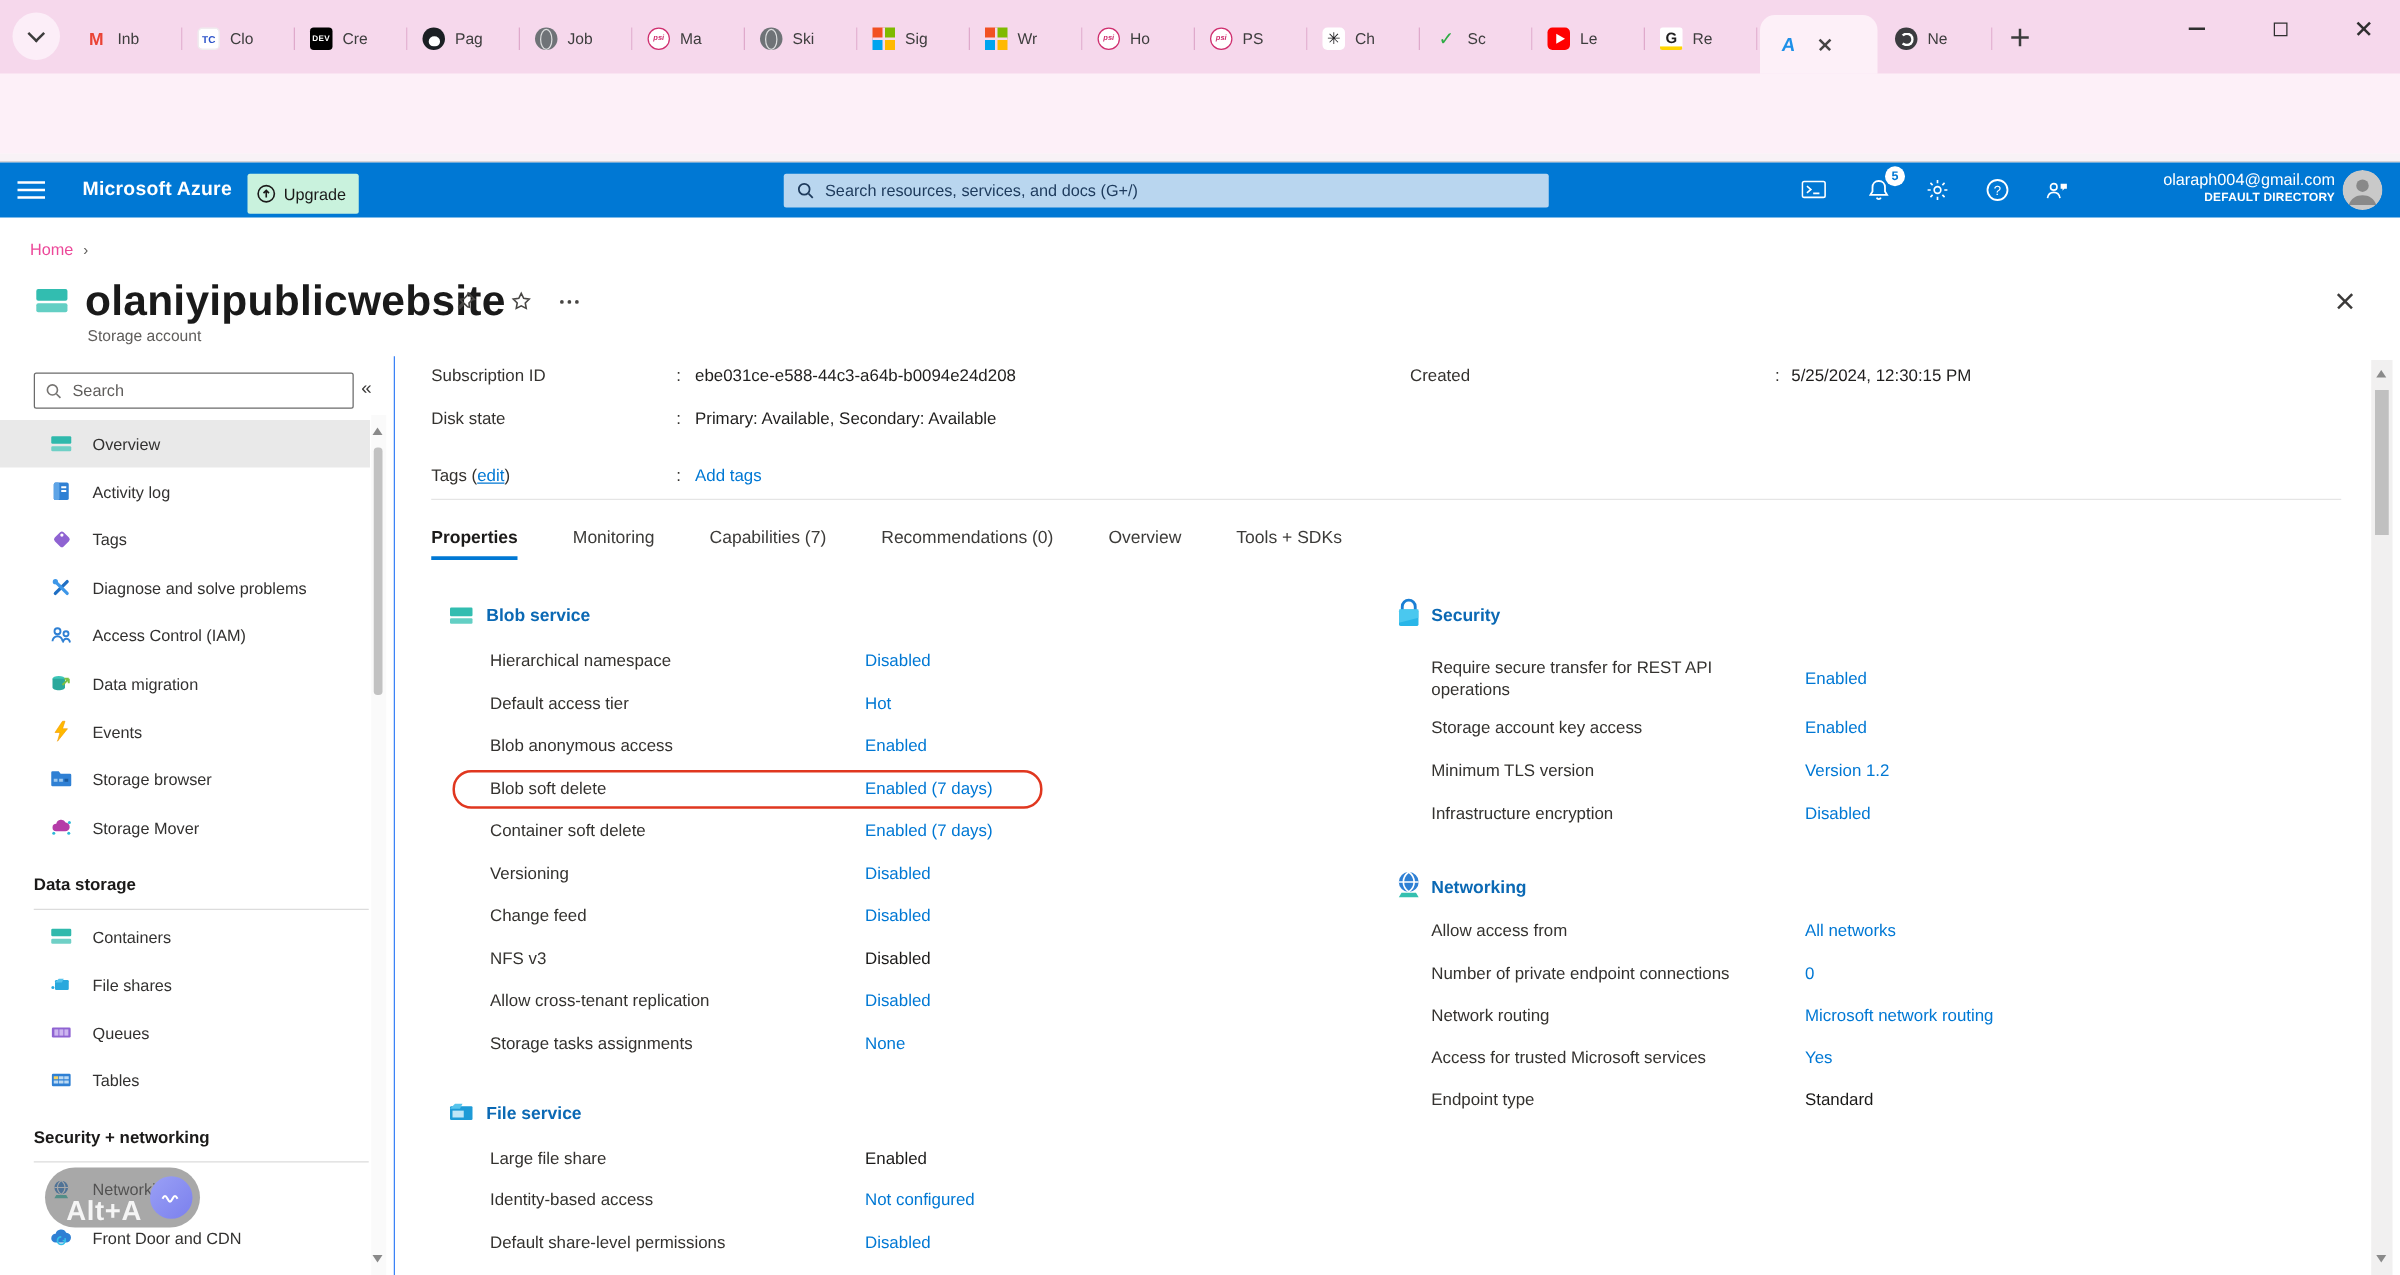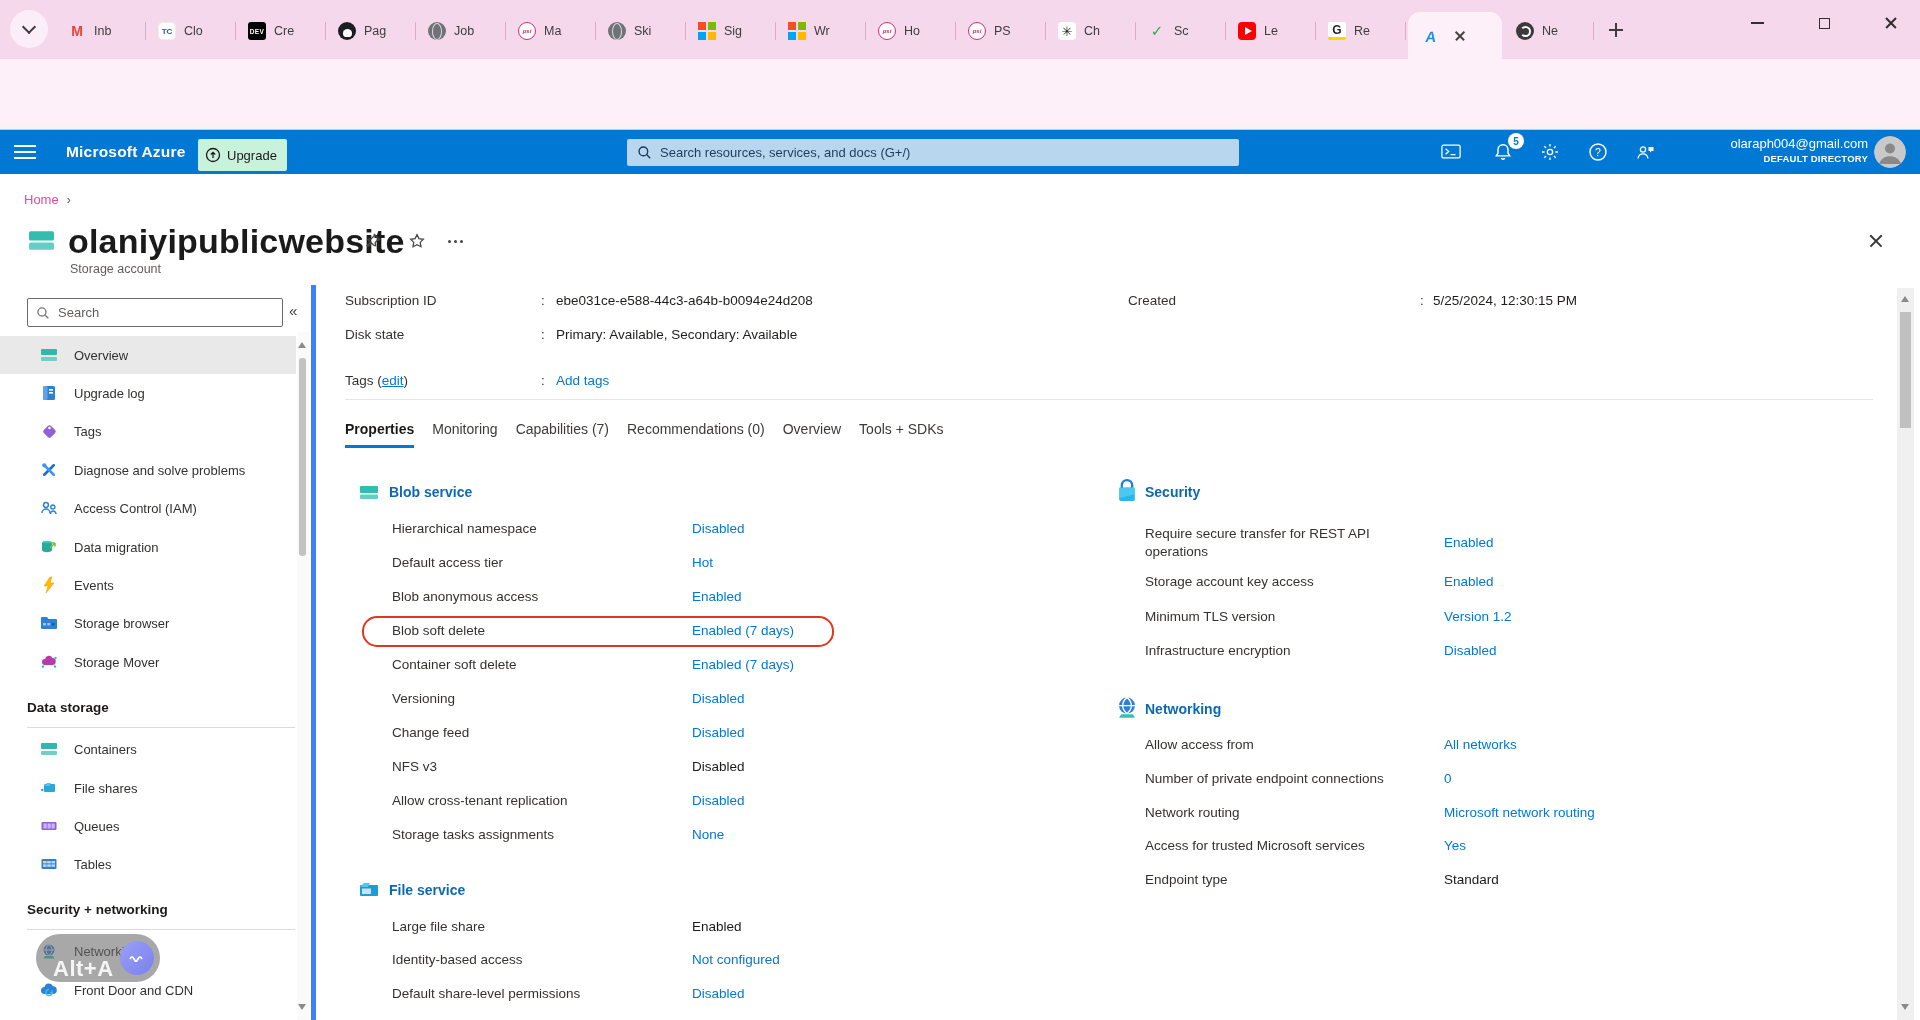--- a/index.html
+++ b/index.html
@@ -82,21 +82,21 @@
   .pgsub{position:absolute;left:70px;top:262px;font-size:12.5px;color:#5f5d5b}
   .titleicon{position:absolute;left:28px;top:228px}
   .tico{position:absolute;top:232px;width:18px;height:18px}
   .dots3{position:absolute;left:448px;top:240px;display:flex;gap:3px}
   .dots3 i{width:3px;height:3px;border-radius:50%;background:#484644}
   .pgclose{position:absolute;left:1868px;top:233px;width:16px;height:16px}
   .pgclose::before,.pgclose::after{content:"";position:absolute;left:0;top:7px;width:16px;height:1.7px;background:#3b3a39}
   .pgclose::before{transform:rotate(45deg)}.pgclose::after{transform:rotate(-45deg)}
 
   
-  #sidebar{position:absolute;left:0;top:285px;width:316px;height:735px;border-right:5px solid #3b82f6;background:#fff}
+  #sidebar{position:absolute;left:0;top:285px;width:316px;height:735px;border-right:1px solid #3b82f6;background:#fff}
   .sbsearch{position:absolute;left:27px;top:13px;width:256px;height:29px;border:1px solid #6b6b6b;border-radius:2px;background:#fff;display:flex;align-items:center;gap:8px;padding:0 8px;font-size:13px;color:#5f5d5b}
   .collapse{position:absolute;left:289px;top:17px;font-size:15px;color:#3b3a39}
   .sel{position:absolute;left:0;top:51px;width:296px;height:38px;background:#e9e9e9}
   .sbitem{position:absolute;left:0;width:296px;height:38px;display:flex;align-items:center}
   .sbitem .sic{position:absolute;left:40px;width:18px;height:18px}
   .sbitem .slab{position:absolute;left:74px;font-size:13px;color:#323130;white-space:nowrap}
   .sbhead{position:absolute;left:27px;font-size:13.5px;font-weight:700;color:#1b1a19}
   .sbdiv{position:absolute;left:27px;width:268px;height:1px;background:#dcdcdc}
   .sbscroll{position:absolute;left:297px;top:47px;width:12px;height:688px;background:#fafafa}
   .tri-up{width:0;height:0;border-left:4.5px solid transparent;border-right:4.5px solid transparent;border-bottom:6px solid #8a8a8a}
@@ -105,21 +105,21 @@
   .overlay-pill{position:absolute;left:36px;top:649px;width:124px;height:48px;border-radius:24px;background:rgba(105,105,105,.58);z-index:5;display:flex;align-items:flex-end}
   .overlay-pill .olab{margin-left:17px;font-size:22px;font-weight:600;color:rgba(255,255,255,.88);letter-spacing:.5px}
   .ocircle{position:absolute;right:6px;top:7px;width:34px;height:34px;border-radius:50%;background:linear-gradient(135deg,#9aa0f5,#7b80ee);display:flex;align-items:center;justify-content:center}
 
   
   .mlabel{position:absolute;font-size:13.5px;color:#34322f}
   .mcolon{position:absolute;font-size:13.5px;color:#34322f}
   .mval{position:absolute;font-size:13.5px;color:#1f1e1d}
   .link{color:#0078d4 !important}
   .cdiv{position:absolute;left:345px;top:399px;width:1528px;height:1px;background:#e5e5e5}
-  .ctabs{position:absolute;left:345px;top:412px;display:flex;gap:18px;align-items:flex-end;height:36px}
+  .ctabs{position:absolute;left:345px;top:412px;display:flex;gap:44px;align-items:flex-end;height:36px}
   .ctab{font-size:14px;color:#3c3b39;padding-bottom:11px}
   .ctab.on{color:#1b1a19;font-weight:700;border-bottom:3px solid #0078d4;padding-bottom:8px}
   .sect-title{position:absolute;font-size:14px;font-weight:700;color:#0b69b4}
   .prow{position:absolute;display:flex;font-size:13.5px;line-height:18px}
   .prow .pl{width:300px;color:#34322f;flex:none}
   .prow .pv{color:#1b1a19}
   .rrow{left:1145px}
   .rrow .pl{width:299px}
   .wrap250{display:block;width:252px}
   .redbox{position:absolute;left:362px;top:616px;width:472px;height:31px;border:2.5px solid #e0371f;border-radius:15px;z-index:0}
@@ -374,21 +374,21 @@
         </svg>
       <span class="slab">Overview</span>
       </div>
     <div class="sbitem" style="top:89px">
       <svg class="sic" viewBox="0 0 18 18">
           <rect x="3" y="2" width="12" height="14" rx="1.5" fill="#2f80d4"></rect>
           <rect x="3" y="2" width="4.5" height="14" rx="1.5" fill="#5ea4e6"></rect>
           <rect x="9" y="5" width="4" height="1.6" fill="#fff"></rect>
           <rect x="9" y="8" width="4" height="1.6" fill="#fff"></rect>
         </svg>
-      <span class="slab">Upgrade log</span>
+      <span class="slab">Activity log</span>
       </div>
     <div class="sbitem" style="top:127px">
       <svg class="sic" viewBox="0 0 18 18">
           <rect x="4.5" y="4.5" width="10" height="10" rx="2" transform="rotate(45 9.5 9.5)" fill="#8f63d2"></rect>
           <circle cx="9.5" cy="6" r="1.3" fill="#fff"></circle>
         </svg>
       <span class="slab">Tags</span>
       </div>
     <div class="sbitem" style="top:166px">
       <svg class="sic" viewBox="0 0 18 18">

